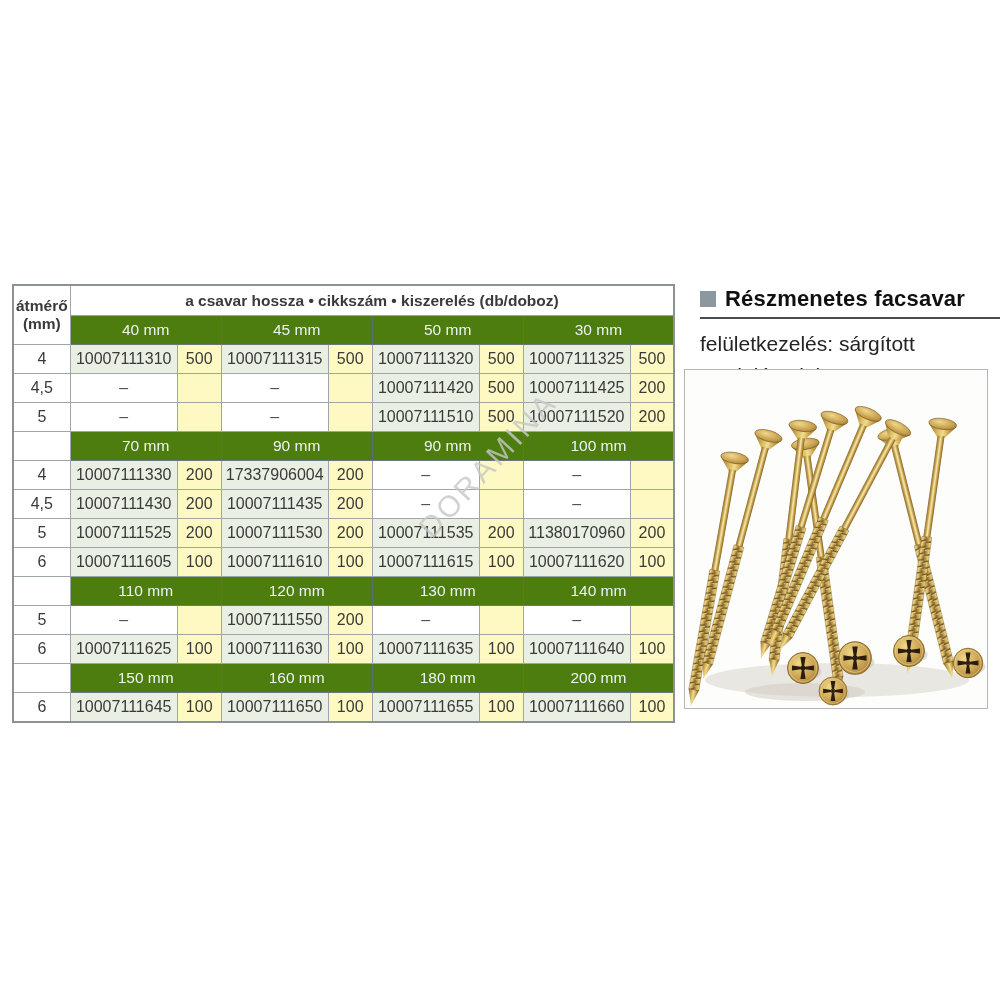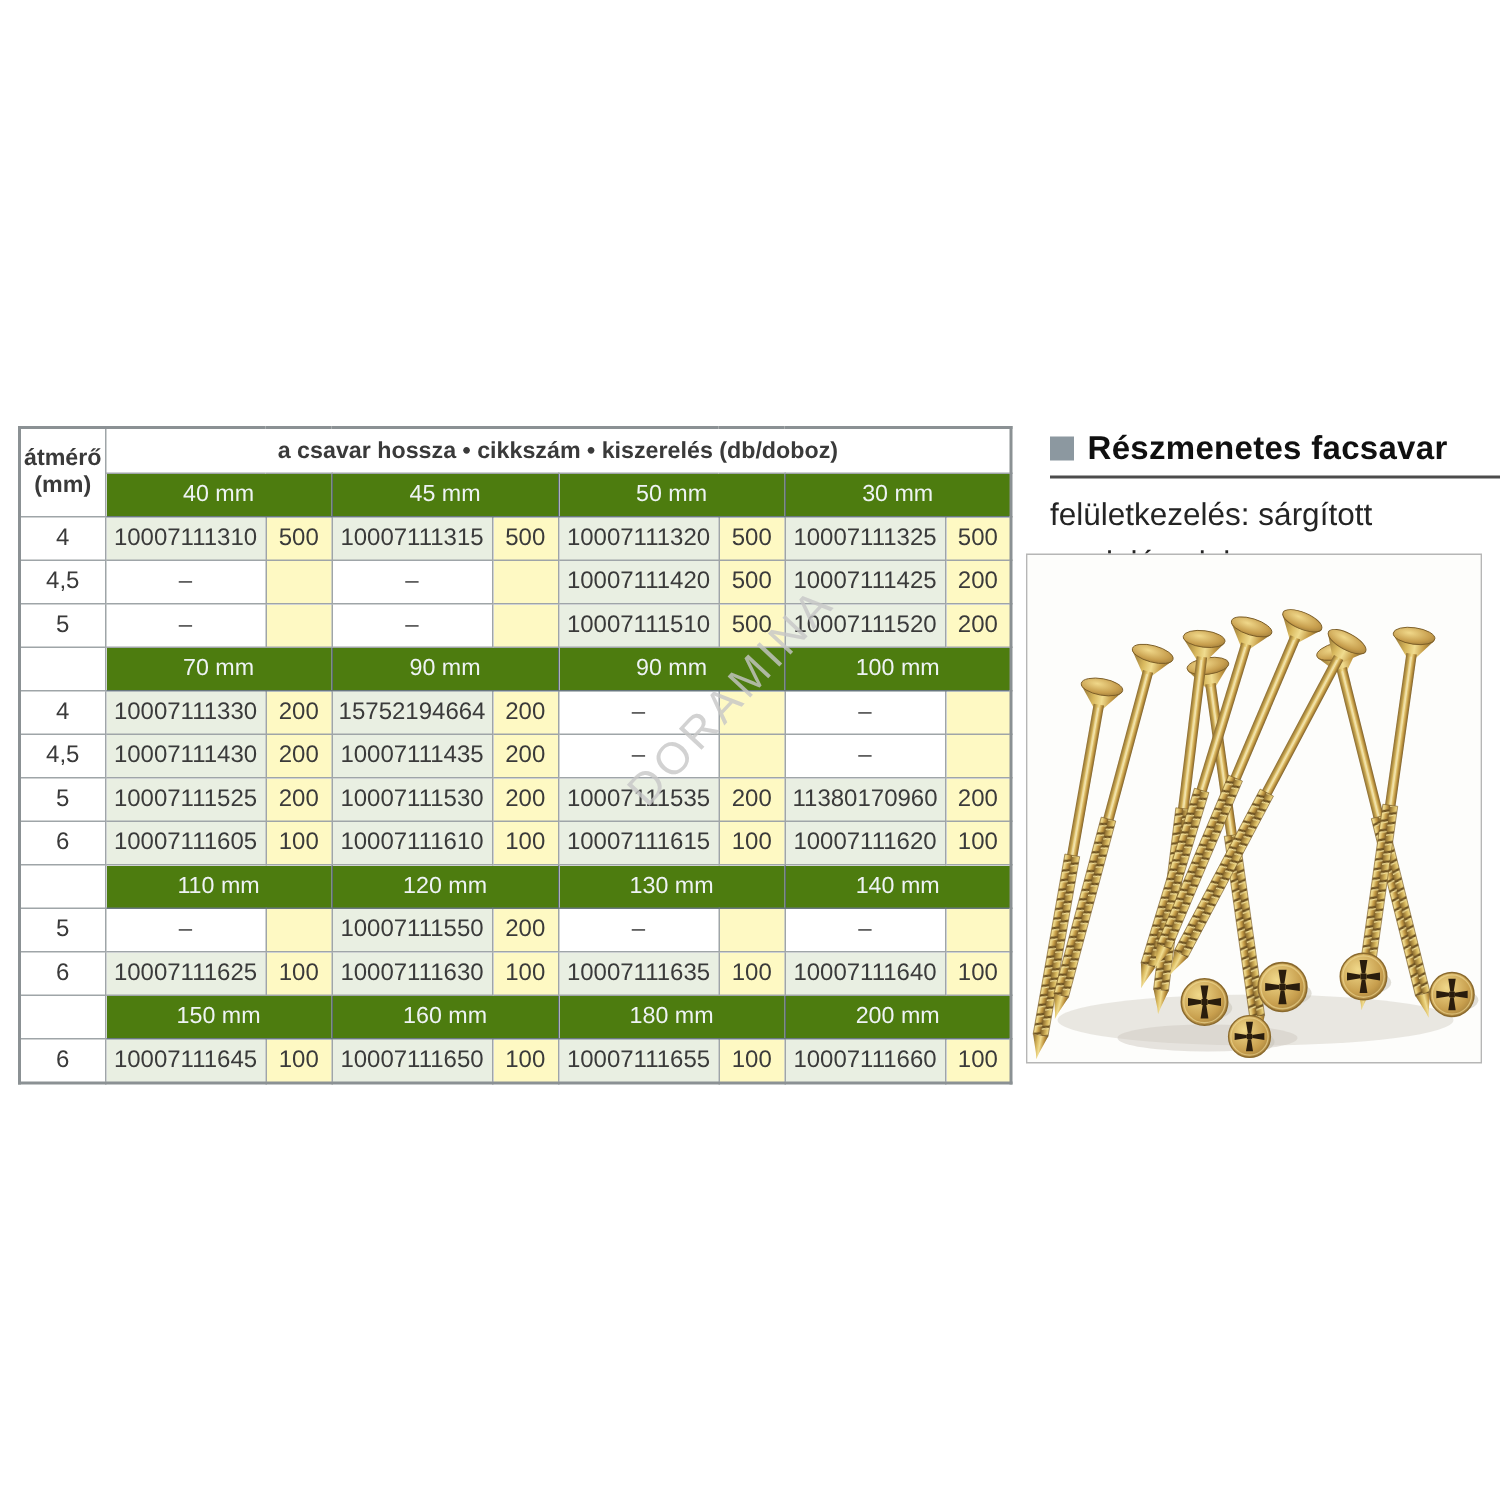--- a/index.html
+++ b/index.html
@@ -107,21 +107,21 @@
         <td class="dia"></td>
         <th colspan="2">70 mm</th>
         <th colspan="2">90 mm</th>
         <th colspan="2">90 mm</th>
         <th colspan="2">100 mm</th>
       </tr>
       <tr>
         <td class="dia">4</td>
         <td class="a">10007111330</td>
         <td class="q">200</td>
-        <td class="a">15752194664</td>
+        <td class="a">17337906004</td>
         <td class="q">200</td>
         <td class="a blank">–</td>
         <td class="q"></td>
         <td class="a blank">–</td>
         <td class="q"></td>
       </tr>
       <tr>
         <td class="dia">4,5</td>
         <td class="a">10007111430</td>
         <td class="q">200</td>

